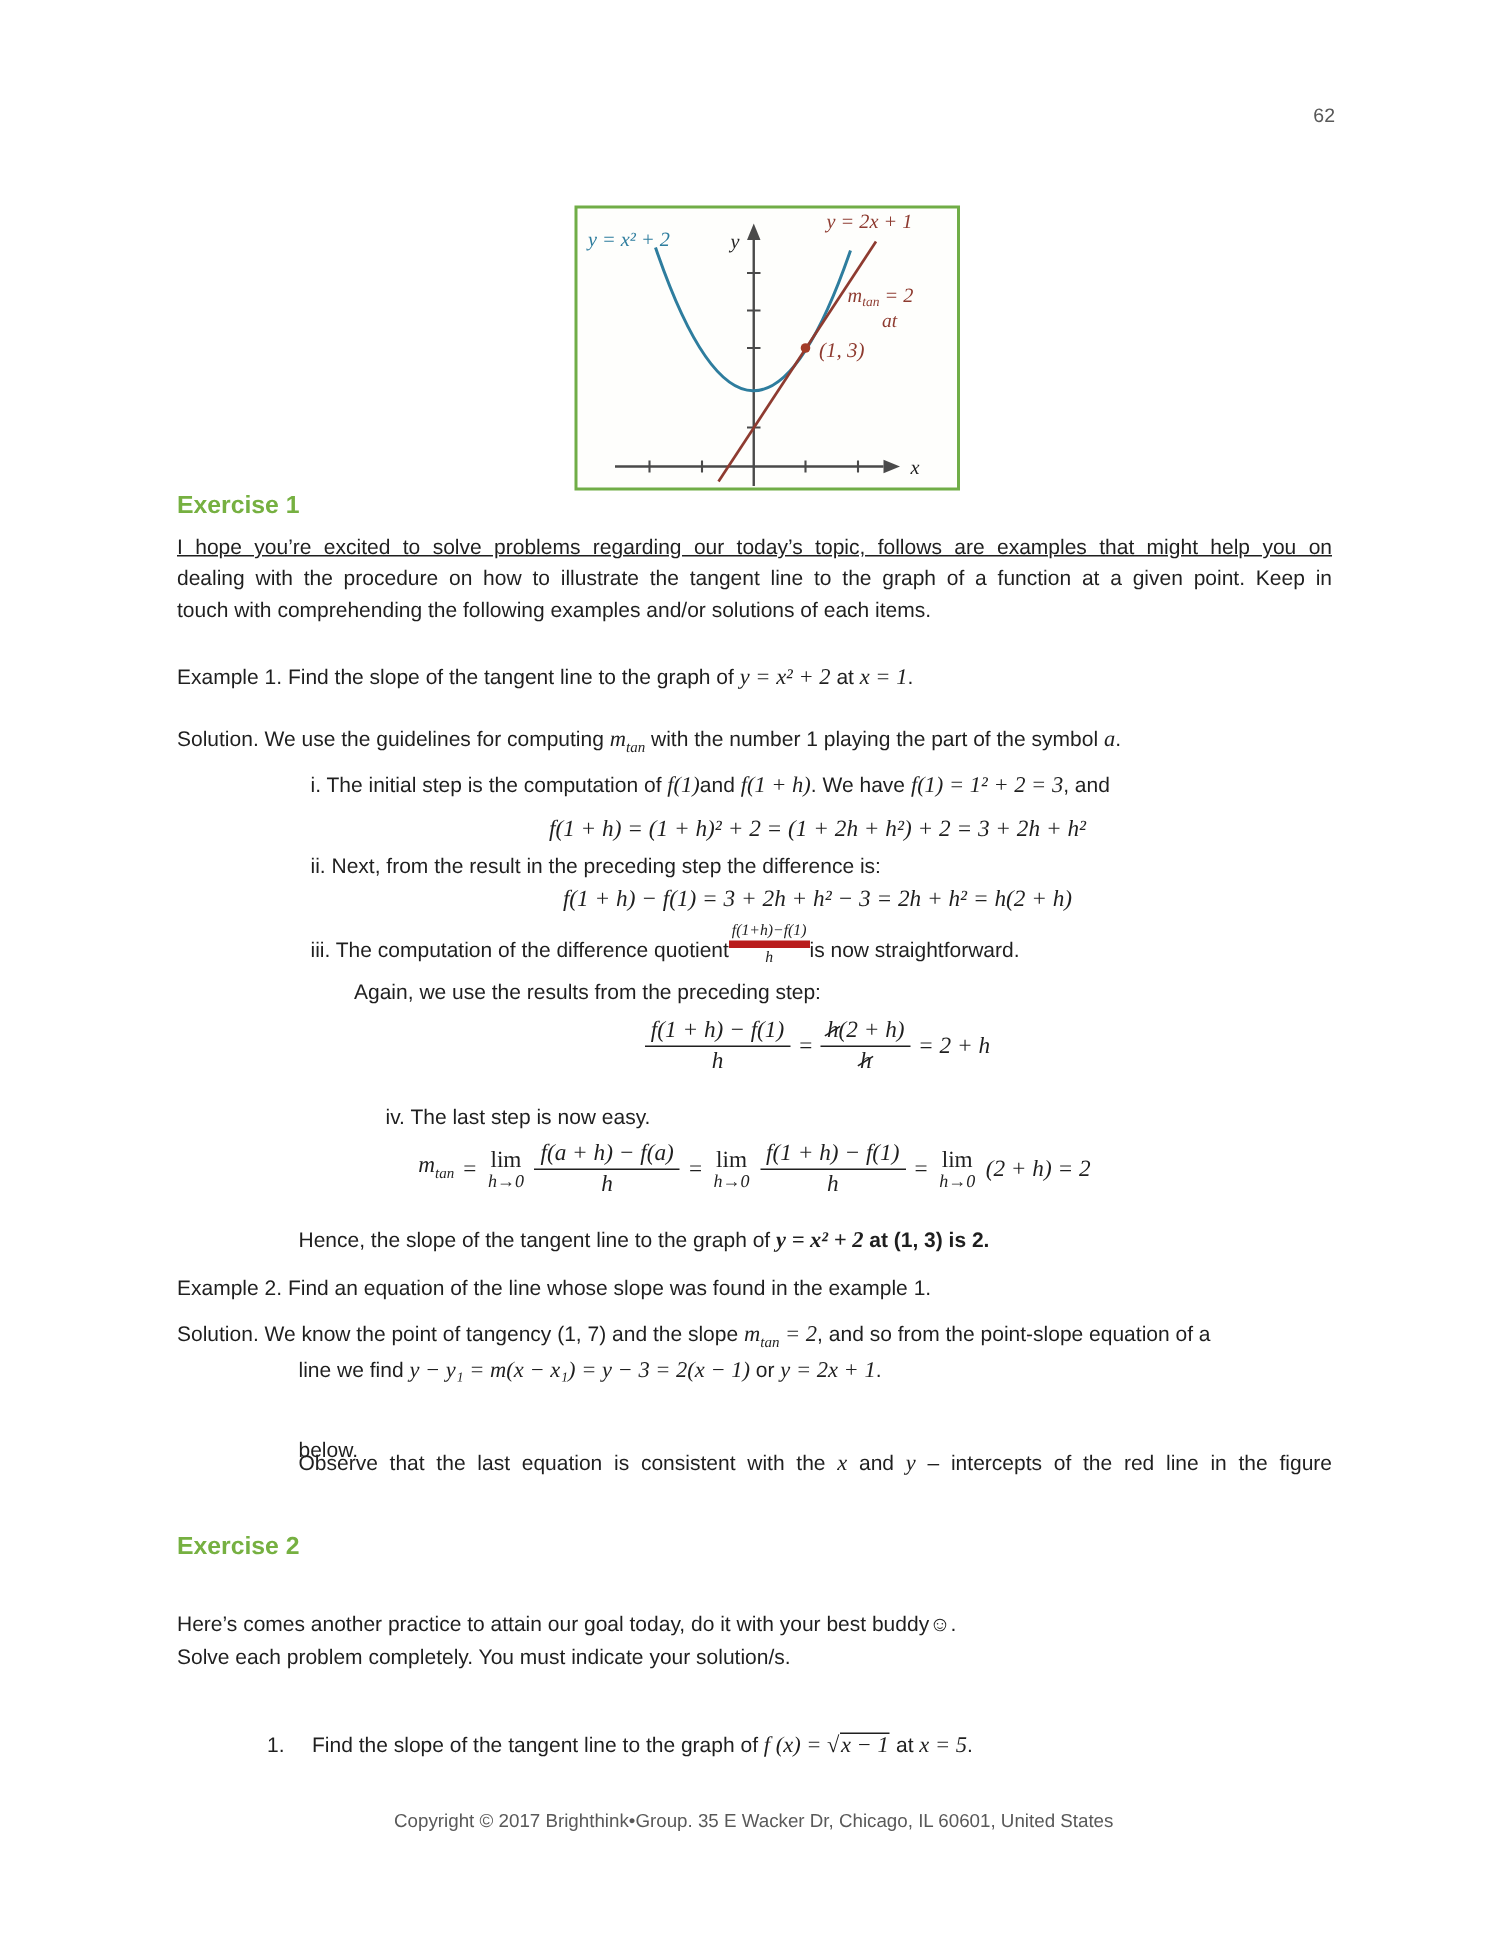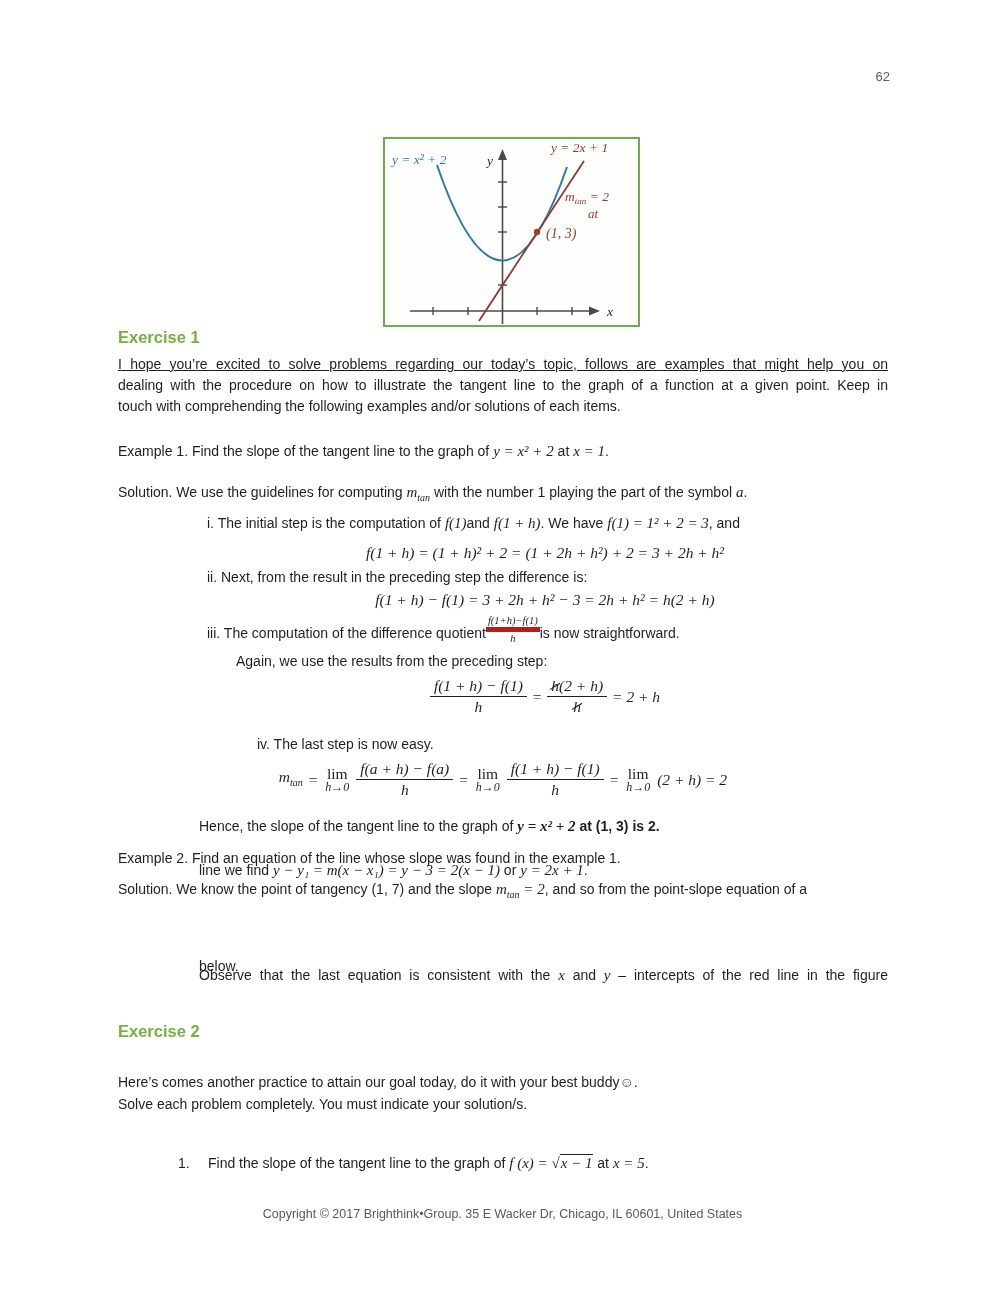--- a/index.html
+++ b/index.html
@@ -166,21 +166,21 @@
 <div class="abs" style="left:199px;top:816px;">
   <span>Hence, the slope of the tangent line to the graph of </span><span class="math b" style="font-size:15px;">y = x² + 2</span><span class="b"> at (1, 3) is 2.</span>
 </div>
 
 <div class="abs" style="left:118px;top:848px;">Example 2. Find an equation of the line whose slope was found in the example 1.</div>
 
 <div class="abs" style="left:118px;top:879px;">
   <span>Solution. We know the point of tangency (1, 7) and the slope </span><span class="math" style="font-size:15px;"><span>m</span><sub style="font-size:10px;">tan</sub><span> = 2</span></span><span>, and so from the point-slope equation of a</span>
 </div>
 
-<div class="abs" style="left:199px;top:860px;">
+<div class="abs" style="left:199px;top:903px;">
   <span>line we find </span><span class="math" style="font-size:15px;">y − y₁ = m(x − x₁) = y − 3 = 2(x − 1)</span><span> or </span><span class="math" style="font-size:15px;">y = 2x + 1</span><span>.</span>
 </div>
 
 <div class="abs jline" style="left:199px;top:965px;width:689px;">
   <span>Observe that the last equation is consistent with the </span><span class="math" style="font-size:15px;">x</span><span> and </span><span class="math" style="font-size:15px;">y</span><span> – intercepts of the red line in the figure</span>
 </div>
 <div class="abs" style="left:199px;top:956px;">below.</div>
 
 <div class="abs h-green" style="left:118px;top:1021px;">Exercise 2</div>
 

